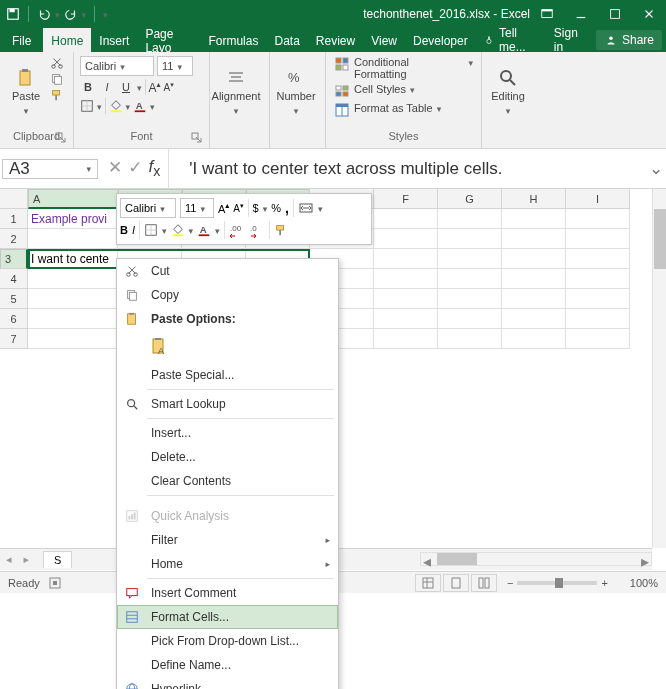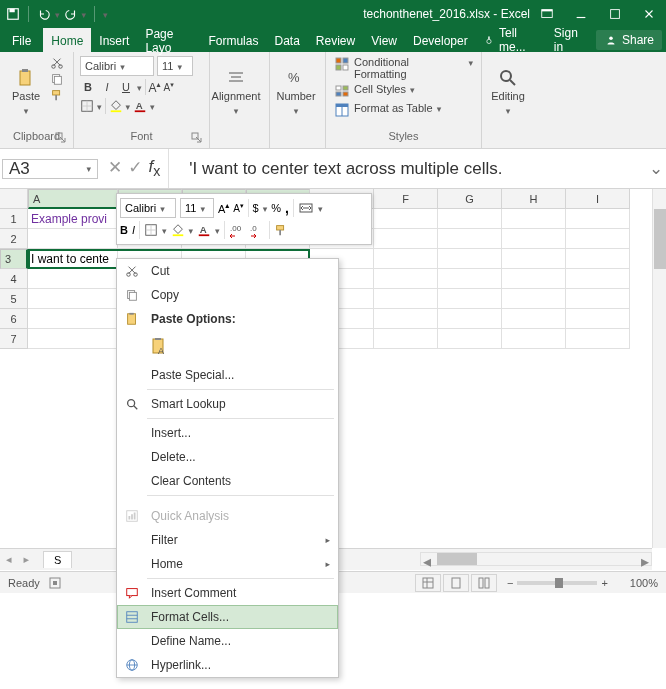--- a/index.html
+++ b/index.html
@@ -728,20 +728,24 @@
         <svg class="i" viewBox="0 0 16 16">
           <rect x="2" y="2" width="12" height="12" fill="none" stroke="#4f81bd"></rect>
           <line x1="2" y1="6" x2="14" y2="6" stroke="#4f81bd"></line>
           <line x1="2" y1="10" x2="14" y2="10" stroke="#4f81bd"></line>
         </svg>
       </div>
       <span>Format Cells...</span>
     </div>
   <div class="item">
       <div class="icon-slot"></div>
+      <span>Pick From Drop-down List...</span>
+    </div>
+  <div class="item">
+      <div class="icon-slot"></div>
       <span>Define Name...</span>
     </div>
   <div class="item">
       <div class="icon-slot">
         <svg class="i" viewBox="0 0 16 16">
           <circle cx="8" cy="8" r="6" fill="none" stroke="#4f81bd"></circle>
           <ellipse cx="8" cy="8" rx="3" ry="6" fill="none" stroke="#4f81bd"></ellipse>
           <line x1="2" y1="8" x2="14" y2="8" stroke="#4f81bd"></line>
         </svg>
       </div>

